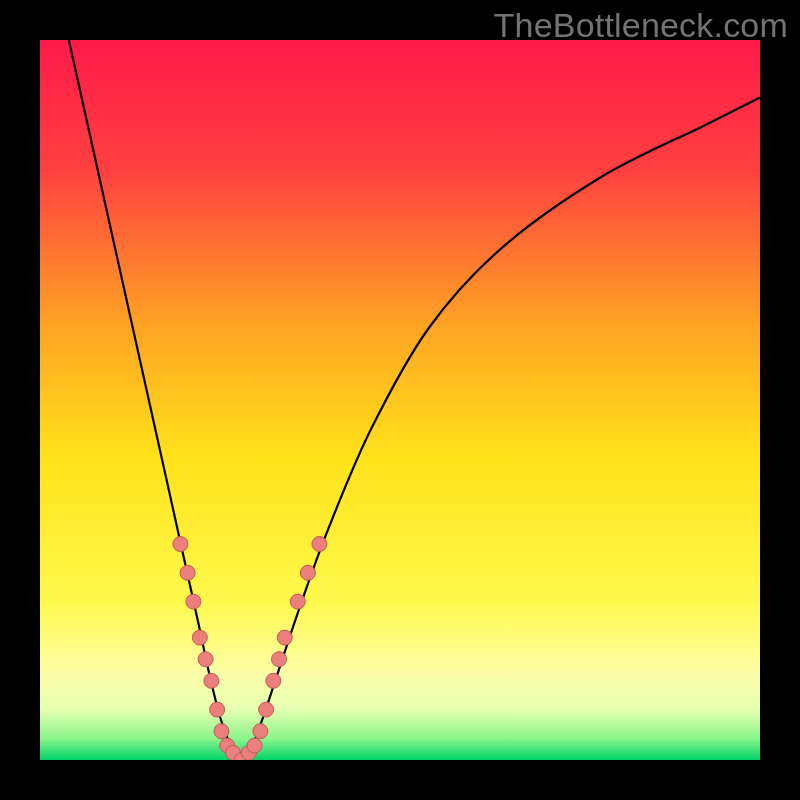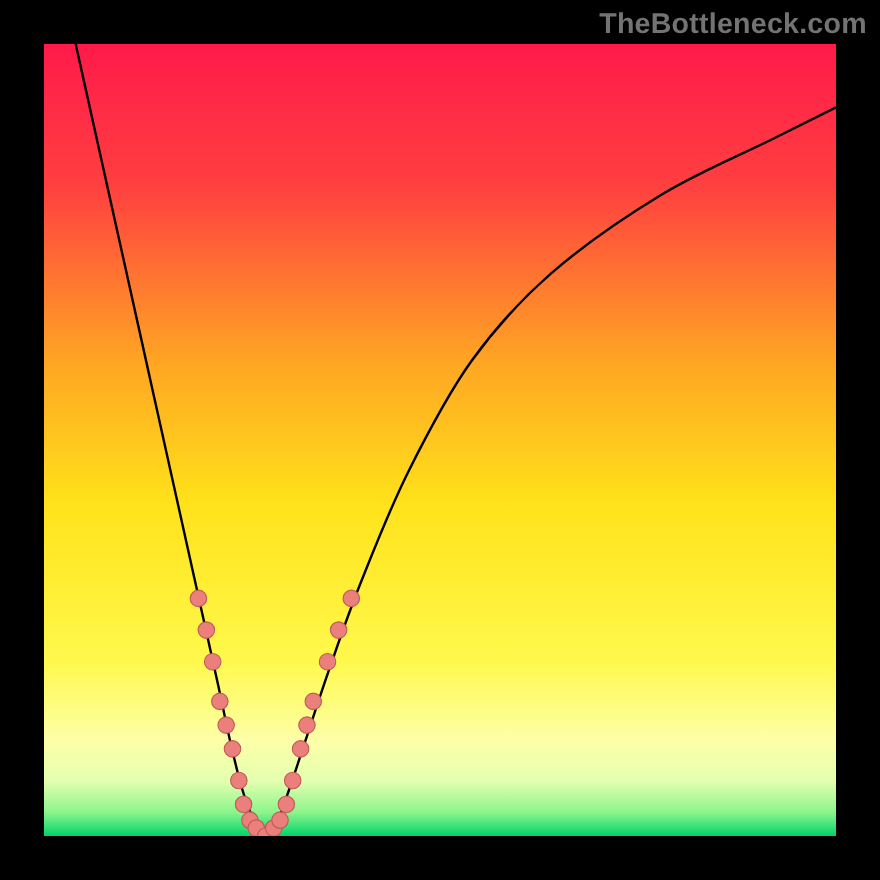--- a/index.html
+++ b/index.html
@@ -14,23 +14,23 @@
     position: relative;
     width: 800px;
     height: 800px;
     background: #000;
   }
   .watermark {
     position: absolute;
     top: 6px;
     right: 12px;
     font-family: Arial, Helvetica, sans-serif;
-    font-size: 26px;
+    font-size: 34px;
     color: #737373;
-    font-weight: 700;
+    font-weight: 400;
     letter-spacing: 0.2px;
     z-index: 20;
   }
   .plot-area {
     position: absolute;
     left: 40px;
     top: 40px;
     width: 720px;
     height: 720px;
     overflow: hidden;

